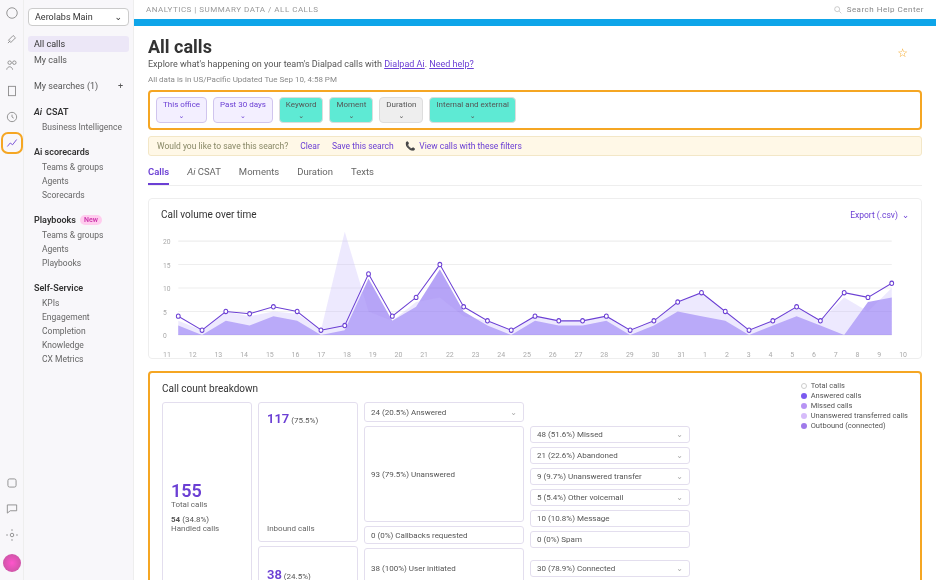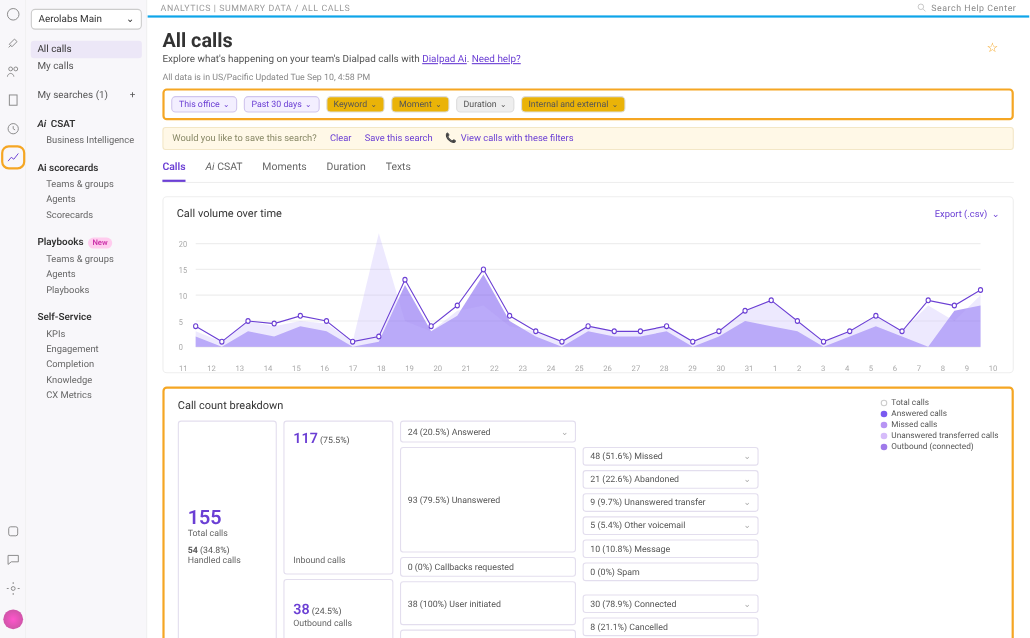--- a/index.html
+++ b/index.html
@@ -17,34 +17,34 @@
 .sidebar { width: 110px; background: #f8f7fa; border-right: 1px solid #eee; padding: 8px 4px; font-size: 9px; overflow: hidden; }
 .sidebar .sel { border: 1px solid #ccc; border-radius: 4px; padding: 3px 6px; display: flex; justify-content: space-between; align-items: center; background: #fff; cursor: pointer; margin-bottom: 10px; }
 .sidebar .sec { margin-bottom: 10px; }
 .sidebar .item { padding: 3px 6px; cursor: pointer; color: #555; border-radius: 3px; display:flex; justify-content:space-between; align-items:center; }
 .sidebar .item.active { background: #ece7f7; color: #333; }
 .sidebar .header { padding: 3px 6px; font-weight: 600; color: #333; display:flex; align-items:center; gap:4px; }
 .sidebar .sub { padding-left: 14px; color: #666; font-size: 8.5px; padding-top:2px; padding-bottom:2px; cursor:pointer; }
 .sidebar .badge-new { background:#fce; color:#c3a; font-size:7px; padding:1px 4px; border-radius:6px; }
 
 .main { flex: 1; display: flex; flex-direction: column; overflow:hidden; background:#fff; }
-.topbar { height: 16px; border-bottom: 2px solid #0ea5e9; display: flex; align-items: center; padding: 0 12px; font-size: 8px; color: #999; letter-spacing: .5px; }
+.topbar { height: 26px; border-bottom: 7px solid #0ea5e9; display: flex; align-items: center; padding: 0 12px; font-size: 8px; color: #999; letter-spacing: .5px; }
 .topbar .bc { flex:1; text-transform: uppercase; }
 .topbar .search { display:flex; align-items:center; gap:4px; color:#888; cursor:pointer; }
 .topbar .search svg { width:10px; height:10px; stroke:#888; fill:none; }
 
 .content { flex:1; padding: 10px 14px; overflow:auto; }
 h1 { font-size: 18px; font-weight: 700; margin-bottom: 2px; }
 .subtitle { font-size: 9px; color: #555; margin-bottom: 6px; }
 .subtitle a { color: #6b3fd4; text-decoration: underline; }
 .meta { font-size: 8px; color: #888; margin-bottom: 6px; }
 
 .filtersbox { border: 2px solid #f5a623; border-radius: 4px; padding: 5px 6px; display:flex; gap:6px; margin-bottom:6px; }
-.pill { border:1px solid #d0c5ee; background:#f3efff; color:#6b3fd4; padding:2px 6px; border-radius:4px; font-size:8px; display:flex; align-items:center; gap:3px; cursor:pointer; }
-.pill.gray { background:#eab308; border-color:#ddd; color:#555; }
+.pill { border:1px solid #d0c5ee; background:#f3efff; color:#6b3fd4; padding:2px 6px; border-radius:4px; font-size:8px; display:flex; align-items:center; gap:3px; cursor:pointer;flex-direction:column; }
+.pill.gray { background:#5eead4; border-color:#ddd; color:#555; }
 .pill .chev { font-size:7px; }
 
 .savebar { background:#fff8e7; border:1px solid #f3e7c7; padding:4px 8px; font-size:8.5px; color:#7a6; display:flex; align-items:center; gap:12px; margin-bottom:10px; border-radius:3px; }
 .savebar .q { color:#886; }
 .savebar .lnk { color:#6b3fd4; cursor:pointer; }
 .savebar .lnk2 { color:#6b3fd4; cursor:pointer; display:flex; align-items:center; gap:3px; }
 
 .tabs { display:flex; gap:18px; border-bottom:1px solid #eee; margin-bottom:12px; font-size:9.5px; }
 .tab { padding-bottom:6px; cursor:pointer; color:#666; }
 .tab.active { color:#6b3fd4; border-bottom:2px solid #6b3fd4; font-weight:600; }

